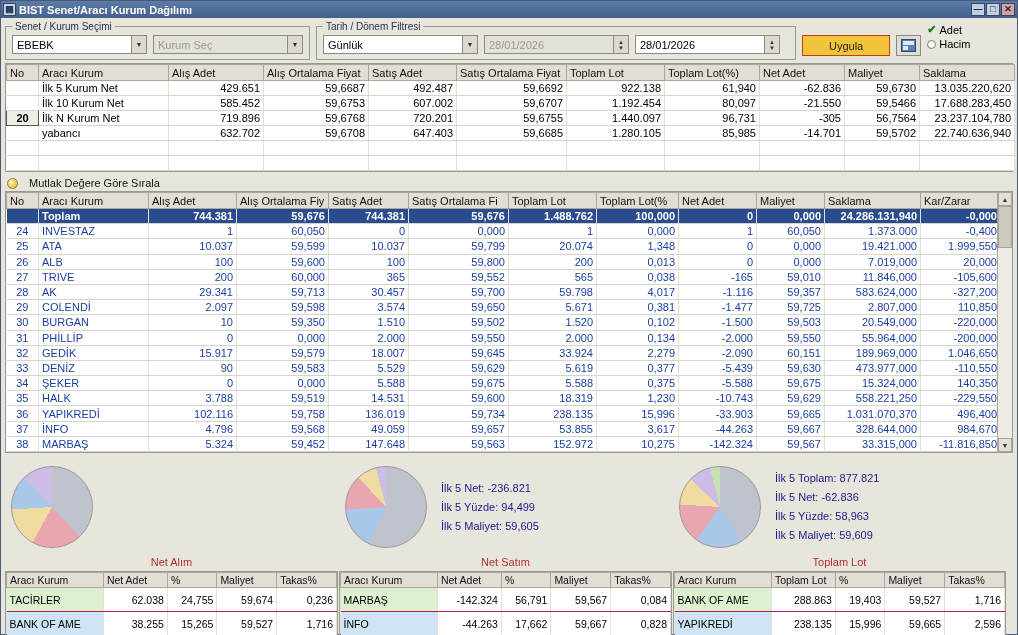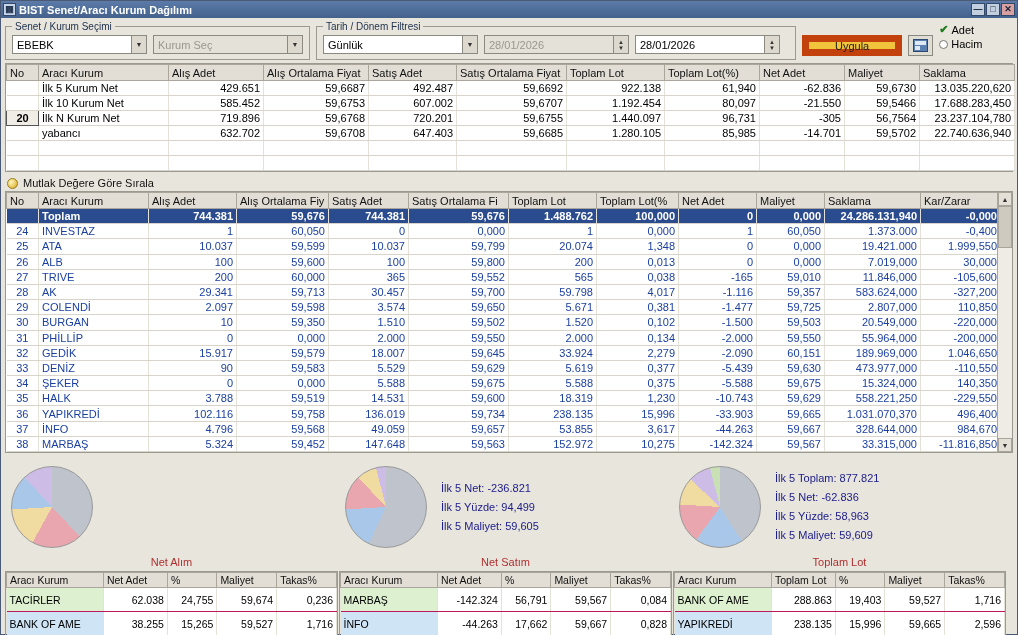--- a/index.html
+++ b/index.html
@@ -53,21 +53,21 @@
   .combo.disabled { background:#e4e1d9; color:#9a978f; }
   .combo .txt { flex:1; overflow:hidden; white-space:nowrap; }
   .combo .arrow {
     width:15px; height:17px; background:#ded9cf; border-left:1px solid #8a8a80;
     display:flex;align-items:center;justify-content:center; font-size:7px; color:#333;
   }
   .spin { width:15px;height:17px;background:#ded9cf;border-left:1px solid #8a8a80;
     display:flex;flex-direction:column;align-items:center;justify-content:center;line-height:6px;font-size:6px;color:#333;}
   .btn-apply {
     height:21px; padding:0 26px; background:#f2c43c;
-    border:7px solid #c2410c; font-size:11px; color:#1d1d1d;
+    border:1px solid #c2410c; font-size:11px; color:#1d1d1d;
     display:flex;align-items:center;justify-content:center;
   }
   .btn-icon {
     width:25px;height:21px;background:#e0ddd4;border:1px solid #8a8a80;
     display:flex;align-items:center;justify-content:center;
   }
   .radios { display:flex; flex-direction:column; gap:2px; padding-top:2px; }
   .radio { display:flex; align-items:center; gap:3px; font-size:11px; }
   .radio .dot {
     width:9px;height:9px;border-radius:50%;border:1px solid #7a7a70;background:#fff;
@@ -86,21 +86,21 @@
     padding:1px 3px; height:15px; white-space:nowrap; overflow:hidden;
     background:#fff;
   }
   .num { text-align:right; }
   .grid-wrap { margin:3px 4px 0 4px; border:1px solid #9a9a90; background:#fff; }
   .grid1 td { height:15px; }
   .rowhdr { background:#e2ded5; border-right:1px solid #aaa69c; text-align:center; }
   .rowhdr.sel { background:#f0ede6; border:1px solid #555; font-weight:bold; }
   
   .sec-head {
-    display:flex;align-items:center;gap:5px;
+    display:flex;align-items:center;gap:11px;
     margin:5px 4px 2px 6px; font-size:11px; color:#111;
   }
   .sec-head .bullet {
     width:11px;height:11px;border-radius:50%;
     background:radial-gradient(circle at 35% 35%, #fff6c0, #d8a81a);
     border:1px solid #9a7c18;
   }
   
   .grid2-wrap {
     margin:0 4px; border:1px solid #9a9a90; background:#fff;
@@ -416,21 +416,21 @@
               <td class="blue">ALB</td>
               <td class="num blue">100</td>
               <td class="num blue">59,600</td>
               <td class="num blue">100</td>
               <td class="num blue">59,800</td>
               <td class="num blue">200</td>
               <td class="num blue">0,013</td>
               <td class="num blue">0</td>
               <td class="num blue">0,000</td>
               <td class="num blue">7.019,000</td>
-              <td class="num blue">30,000</td>
+              <td class="num blue">20,000</td>
             </tr>
             <tr>
               <td class="rowhdr blue">27</td>
               <td class="blue">TRIVE</td>
               <td class="num blue">200</td>
               <td class="num blue">60,000</td>
               <td class="num blue">365</td>
               <td class="num blue">59,552</td>
               <td class="num blue">565</td>
               <td class="num blue">0,038</td>

